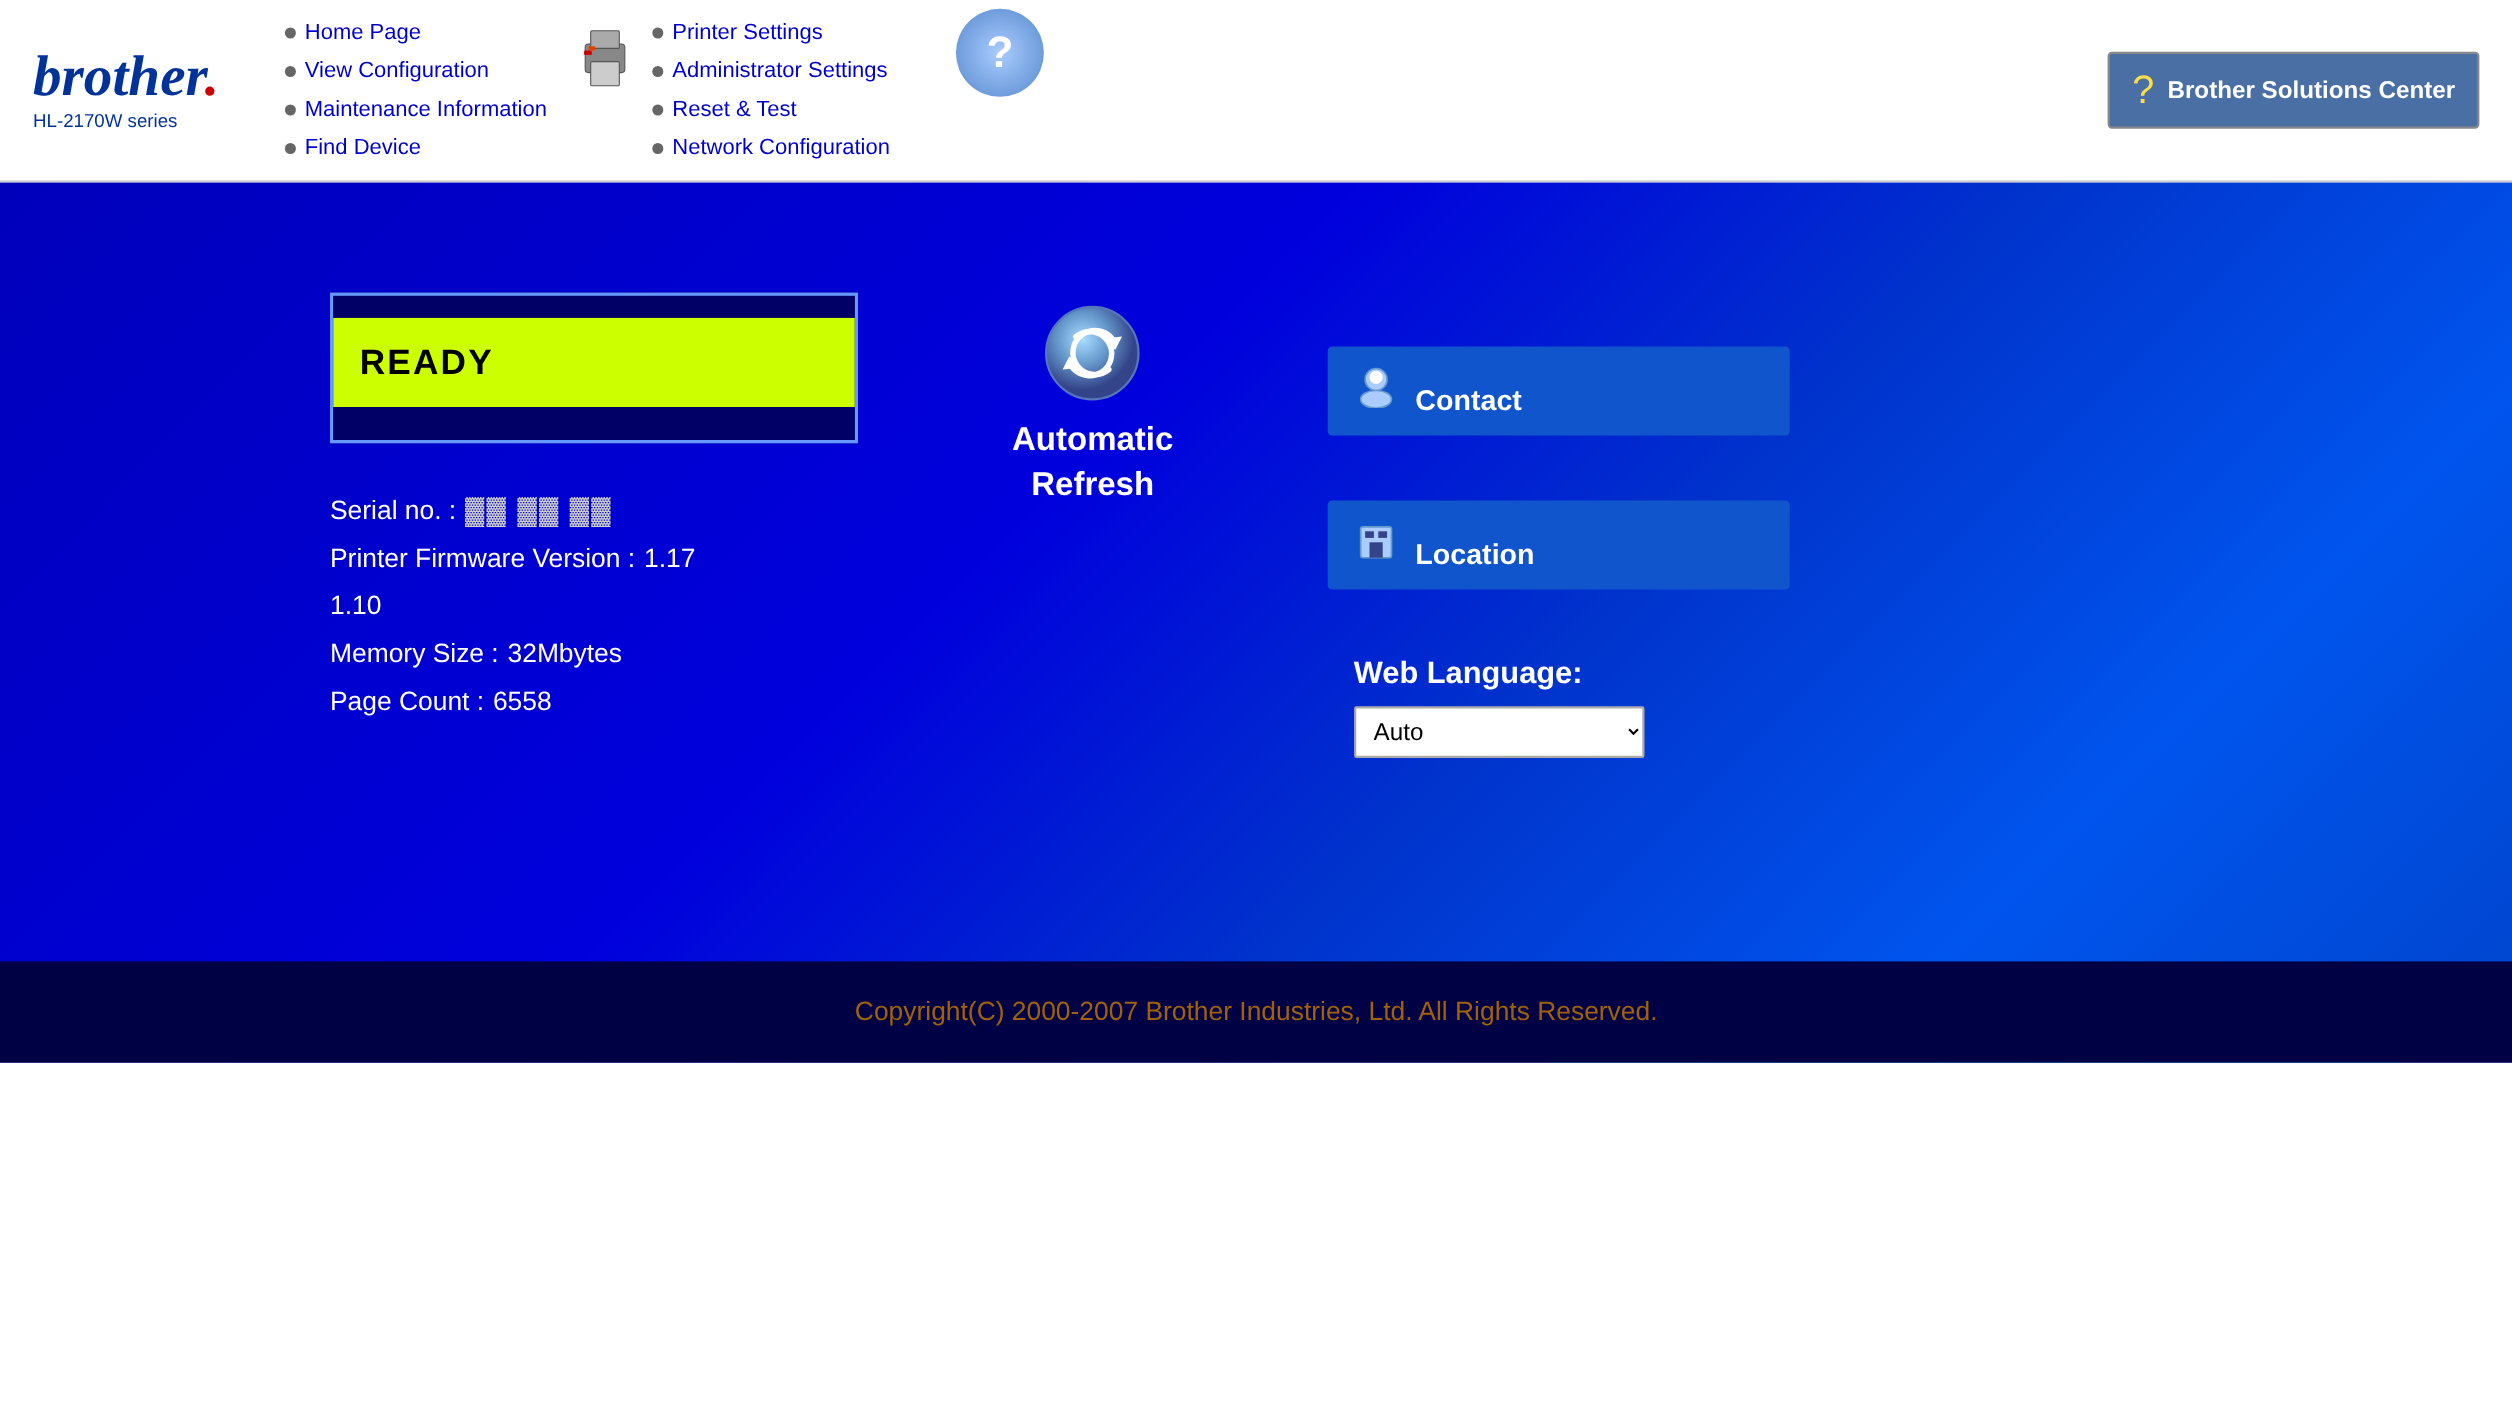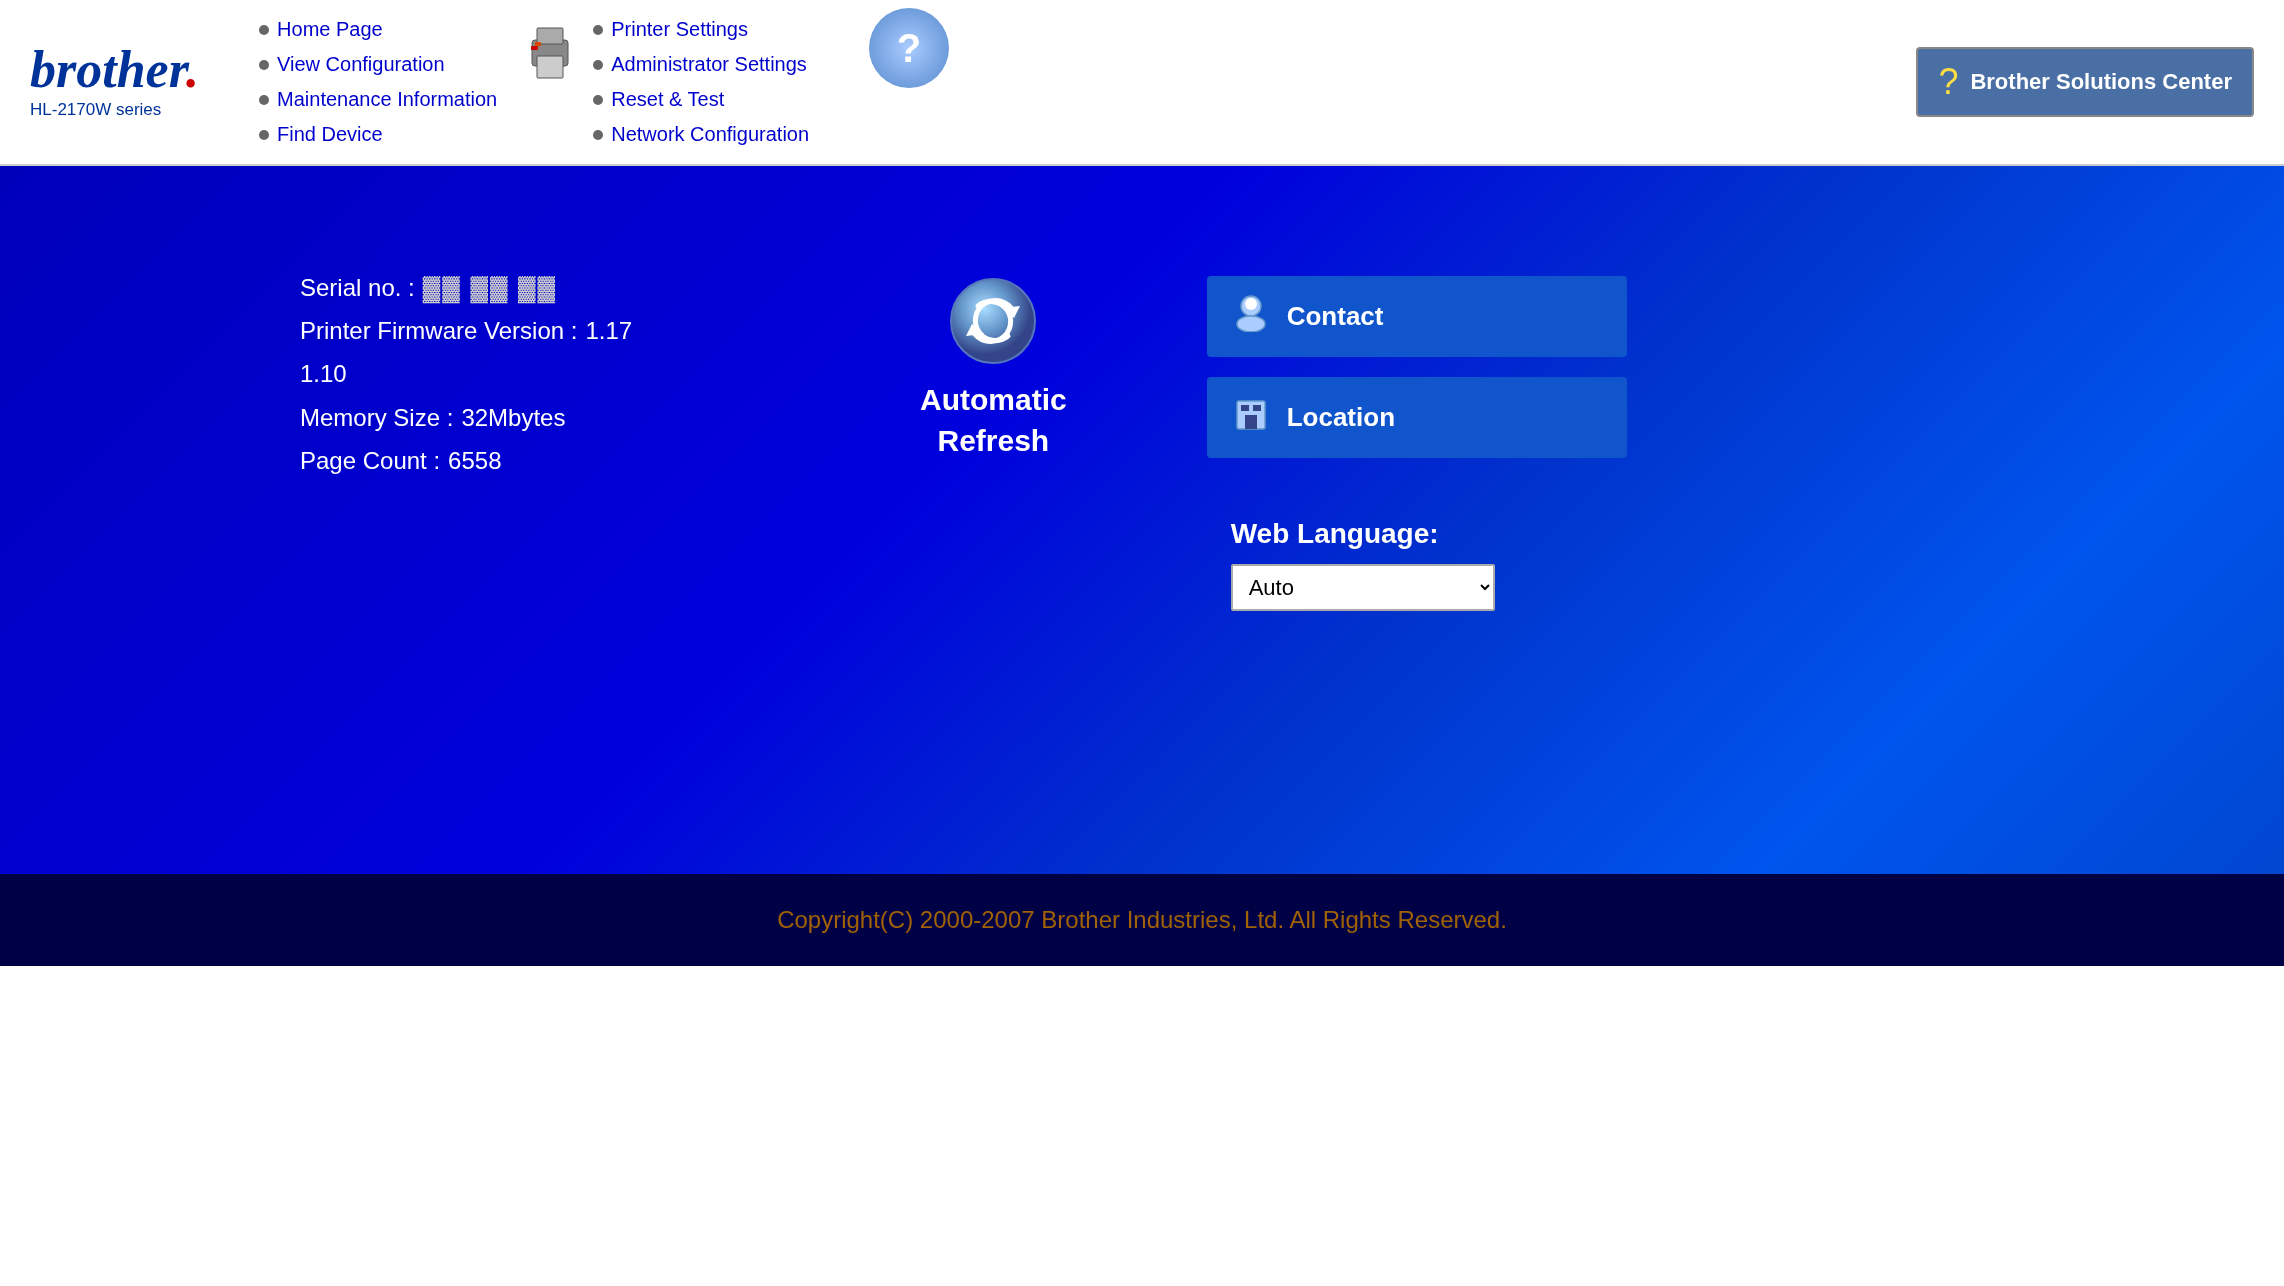--- a/index.html
+++ b/index.html
@@ -165,28 +165,29 @@
     
     #right-section {
       display: flex;
       flex-direction: column;
       gap: 20px;
       min-width: 450px;
       margin-top: 10px;
     }
     .action-btn {
       display: flex;
-      align-items: center;
+      align-items: flex-end;
       gap: 16px;
       background: #1155cc;
       border: none;
       border-radius: 4px;
       padding: 16px 24px;
       cursor: pointer;
       width: 420px;
+      margin-top: 39px;
     }
     .action-btn-icon {
       font-size: 36px;
       color: #fff;
     }
     .action-btn-label {
       color: #fff;
       font-size: 26px;
       font-weight: bold;
     }
@@ -310,20 +311,25 @@
       <div style="font-size:36px;color:#ffdd44;">?</div>
       <span id="solutions-label">Brother Solutions Center</span>
     </div>
   </button>
 </div>
 
 <div id="main">
   <div id="content-area">
 
     <div id="status-section">
+      <div id="status-display">
+        <div id="status-top-bar"></div>
+        <div id="status-ready">READY</div>
+        <div id="status-bottom-bar"></div>
+      </div>
 
       <div id="device-info">
         <div class="info-row">
           <span>Serial no. :</span>
           <span style="color:#ccc;letter-spacing:2px;">▓▓ ▓▓ ▓▓</span>
         </div>
         <div class="info-row">
           <span>Printer Firmware Version :</span>
           <span>1.17</span>
         </div>

